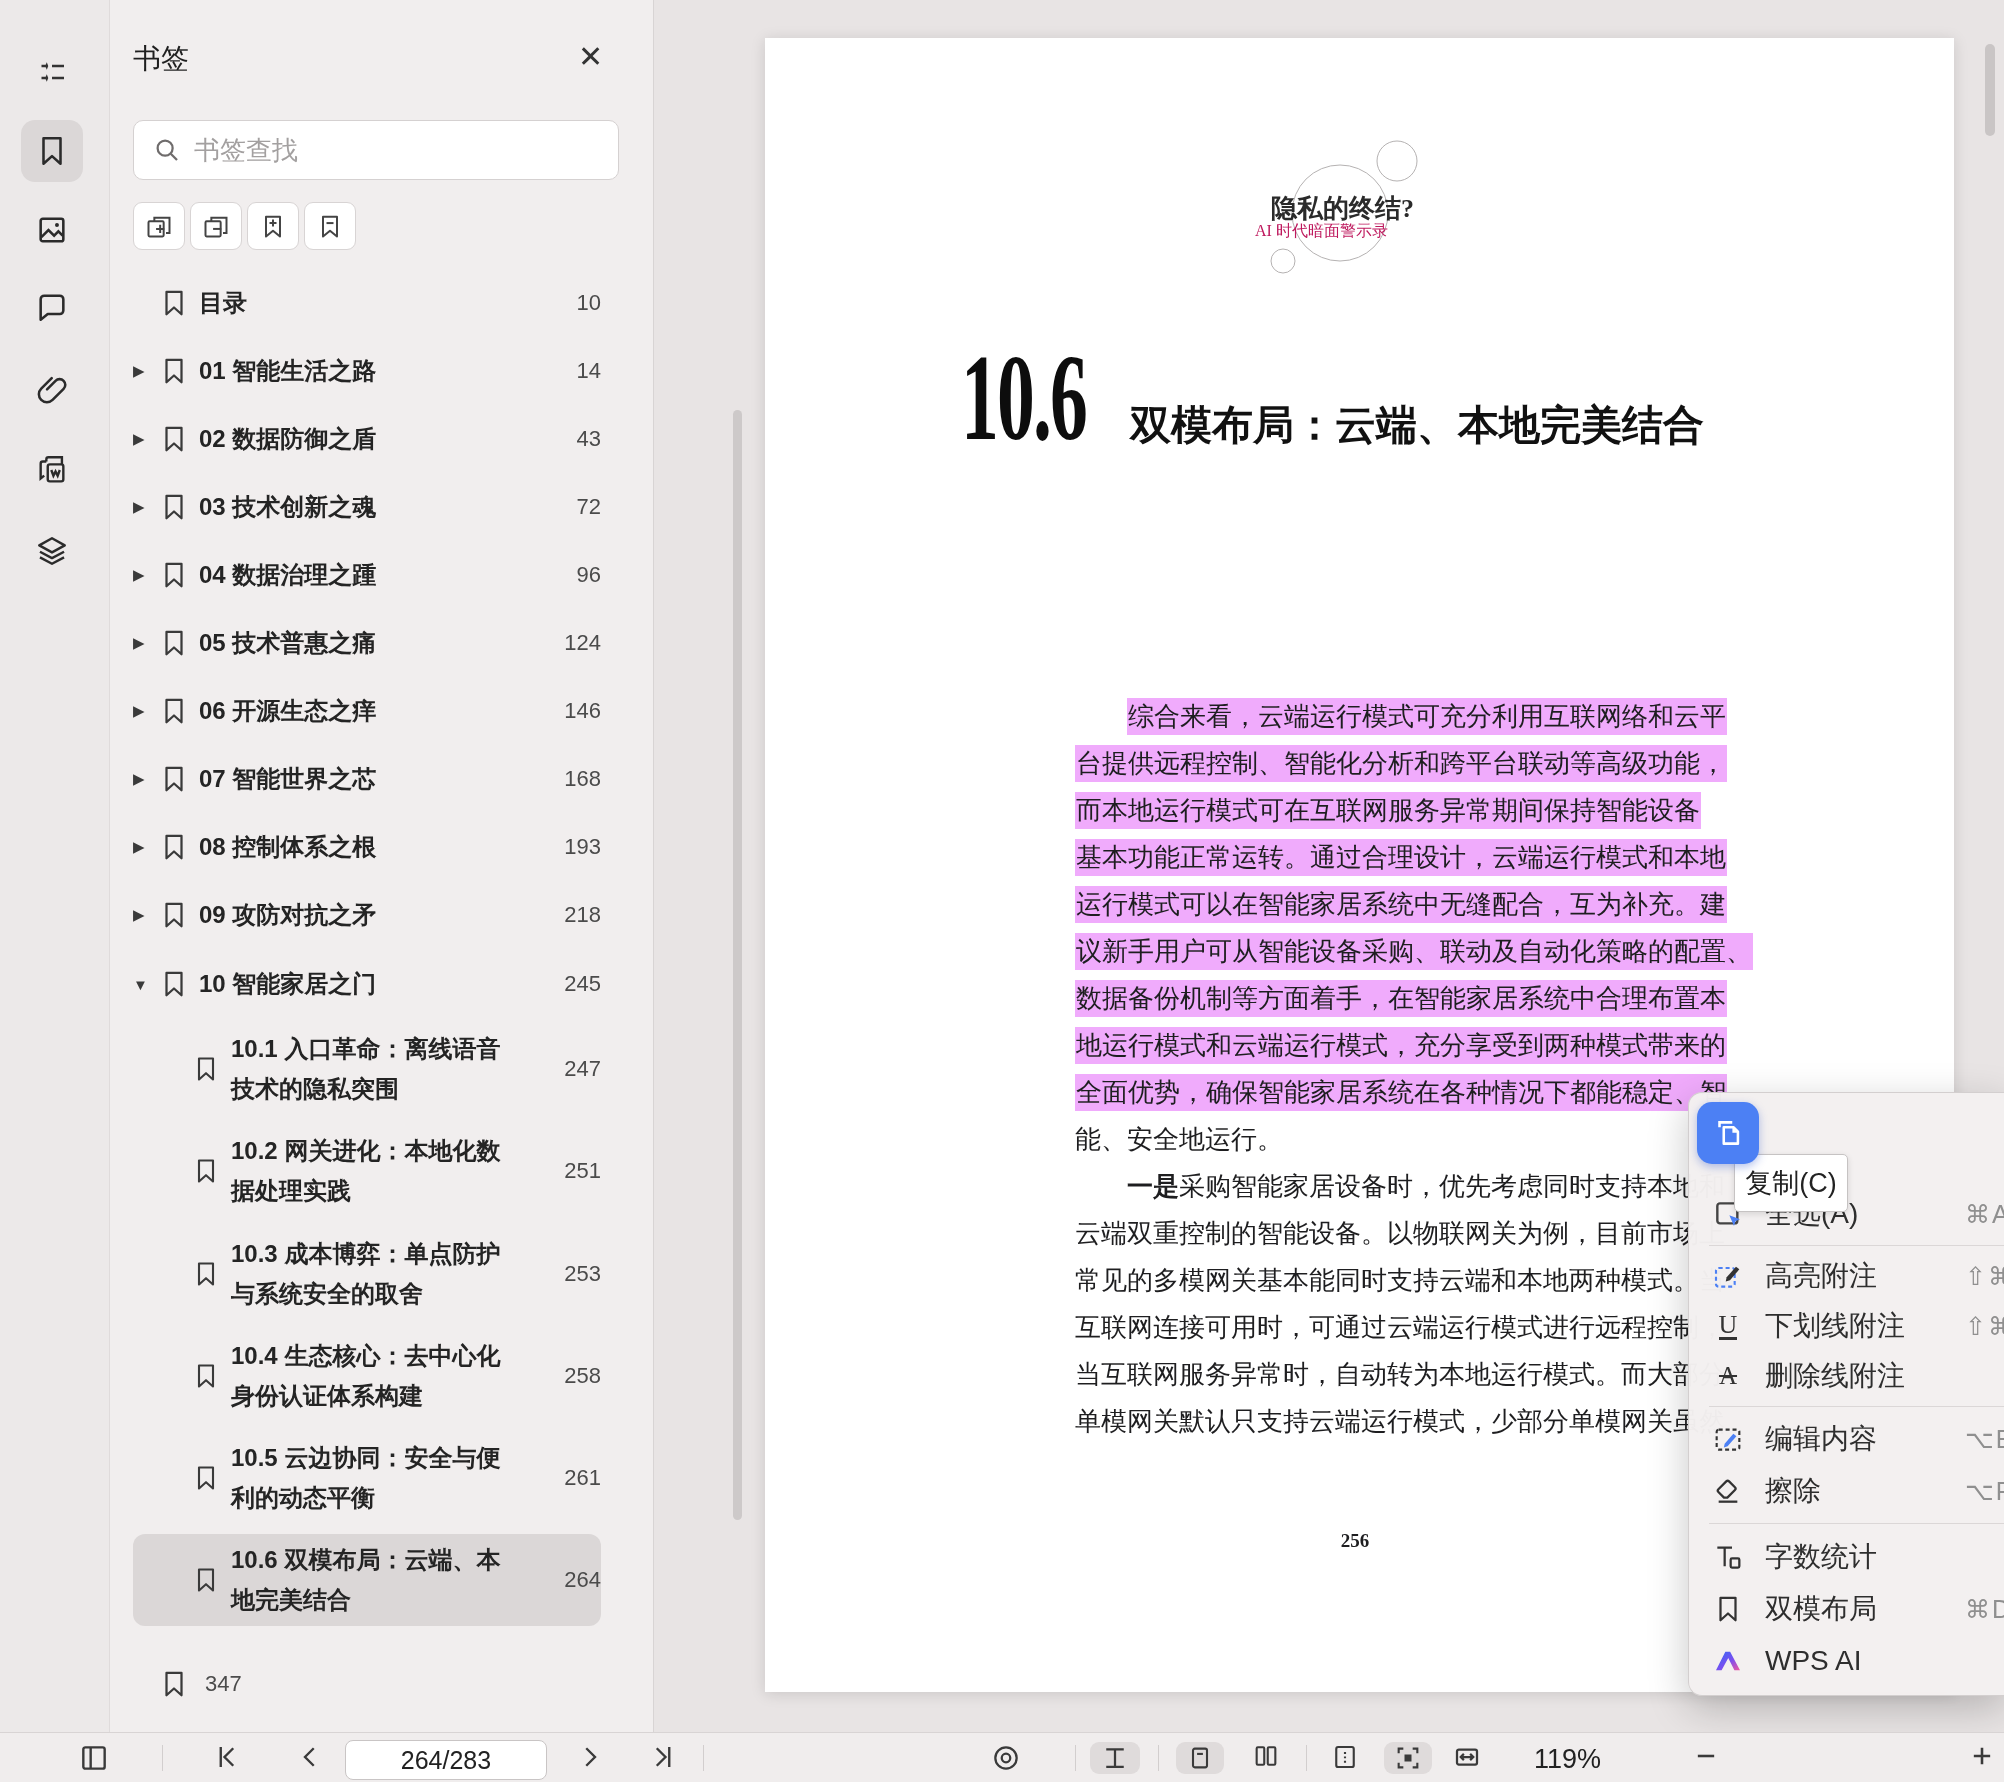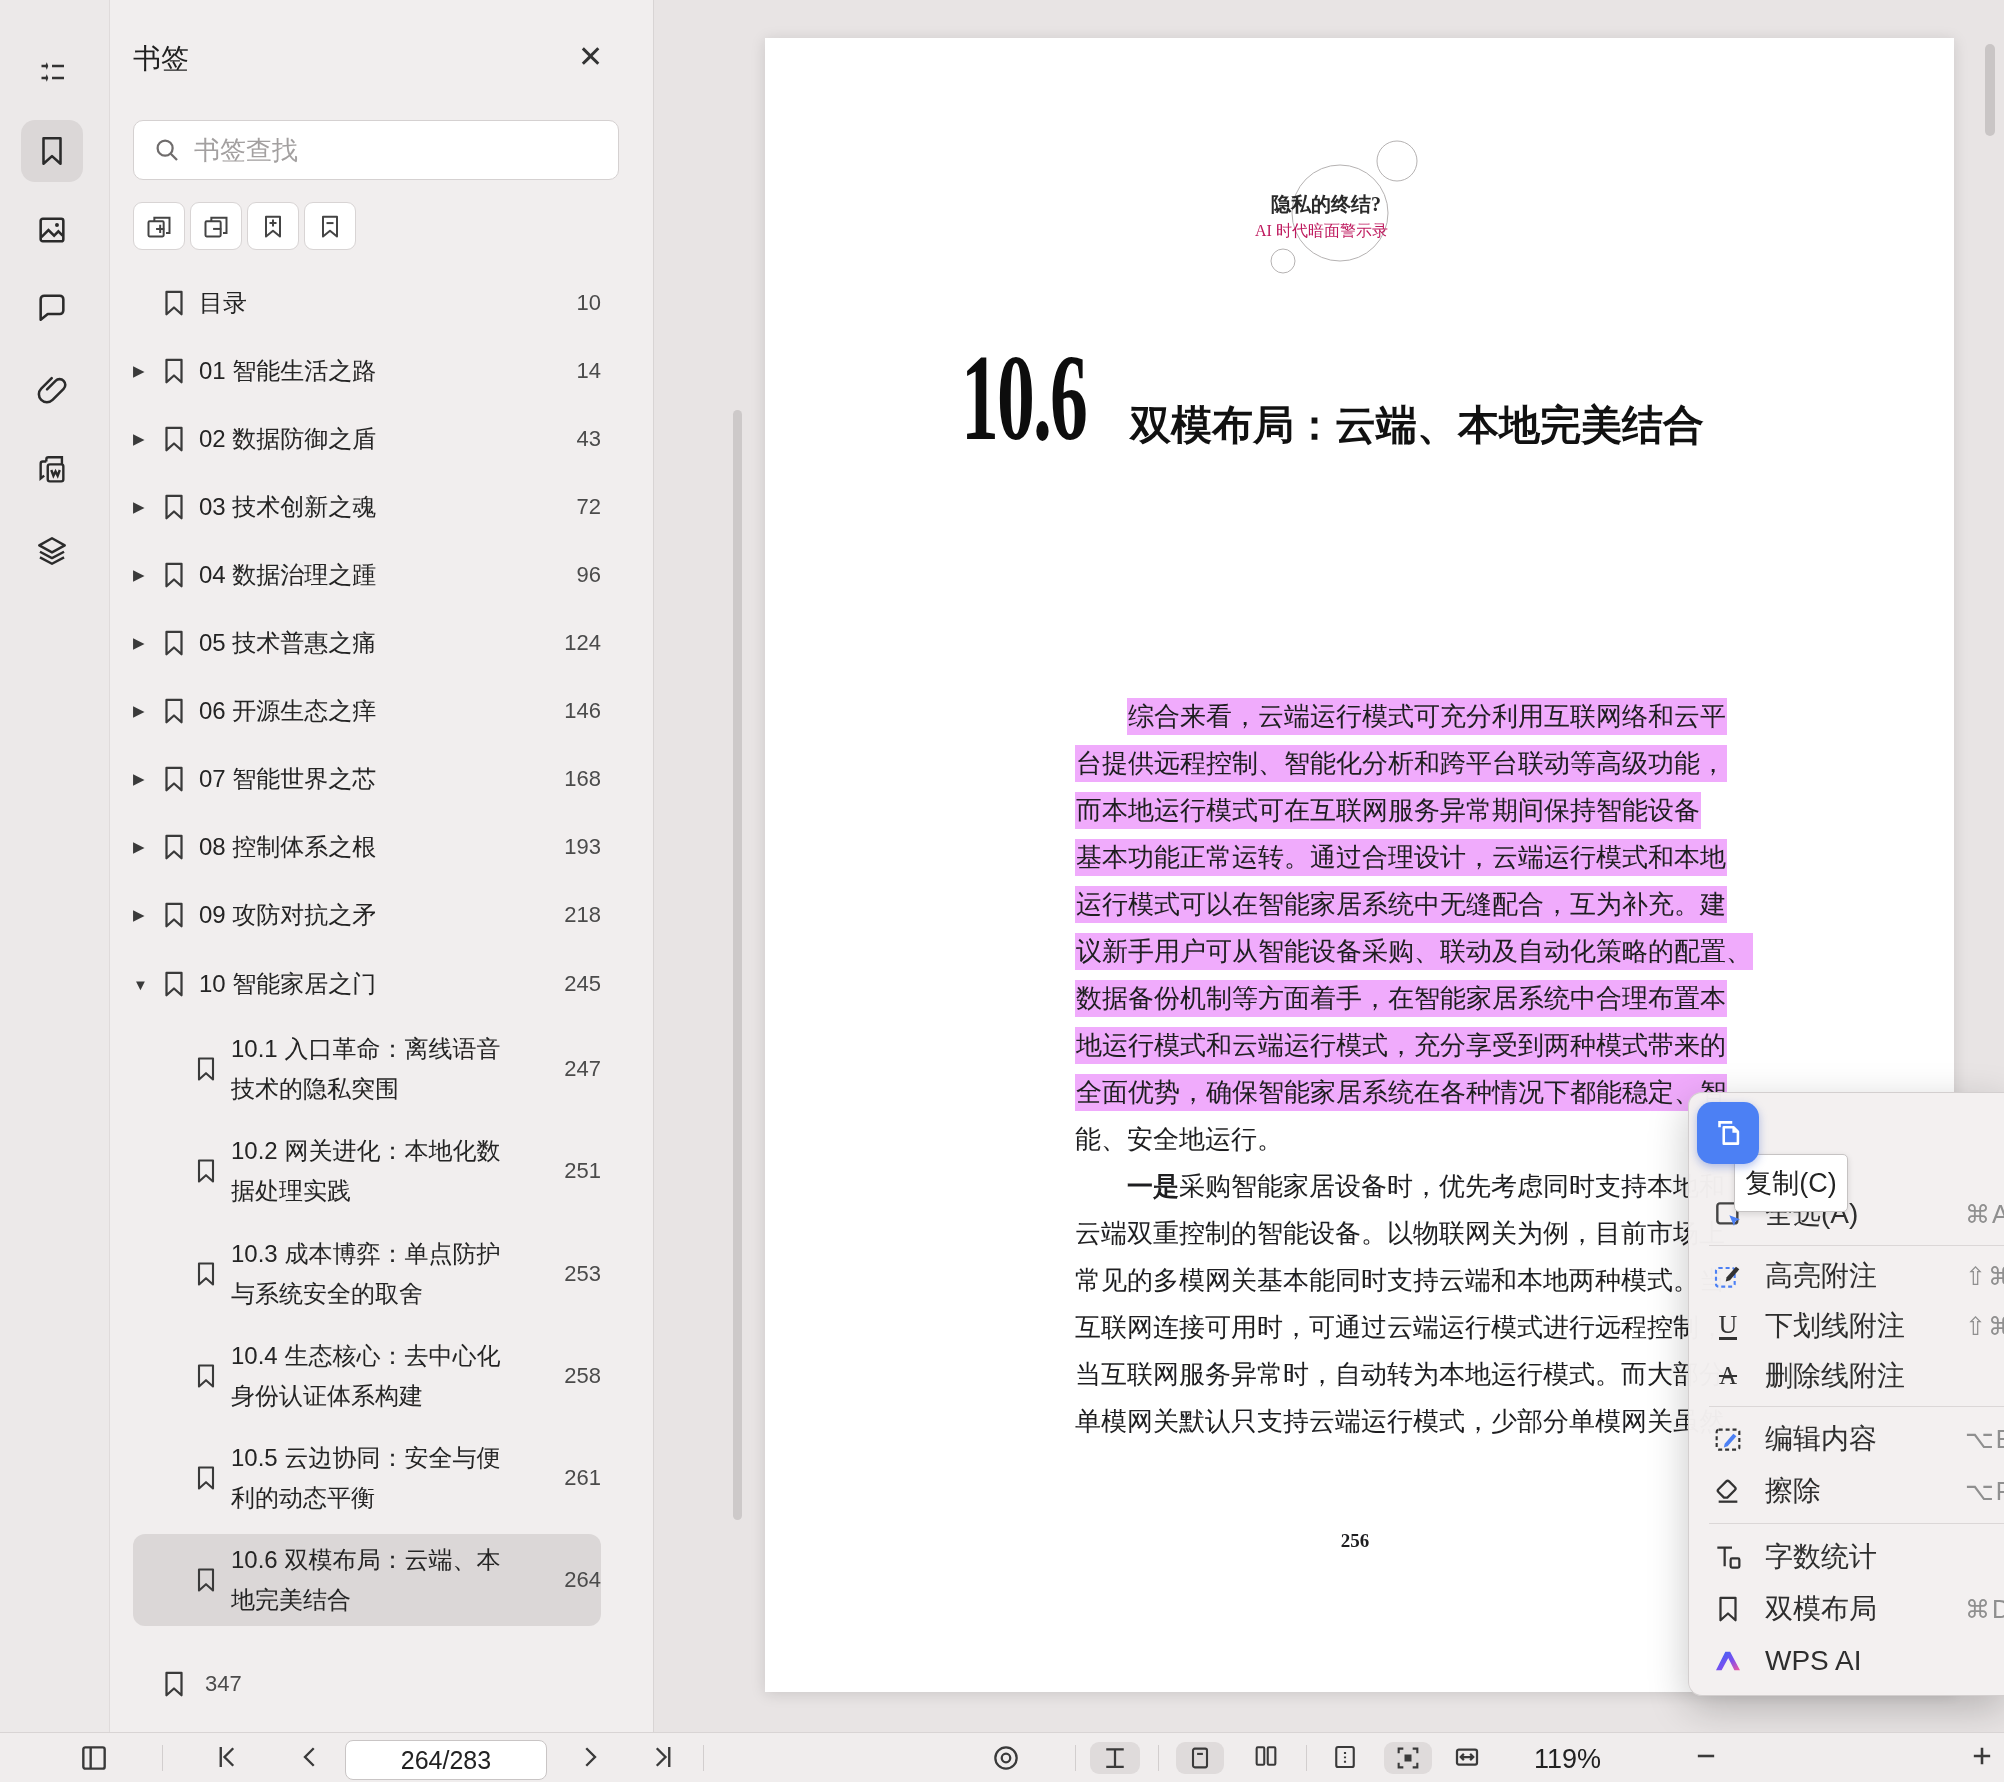--- a/index.html
+++ b/index.html
@@ -15,31 +15,31 @@
   
   #side{left:110px;top:0;width:543px;height:1732px;background:#F1EEEE;border-right:1px solid #D8D4D4;}
   #side-title{left:23px;top:40px;font-size:28px;color:#1f1f1f;}
   #side-close{left:468px;top:42px;font-size:30px;color:#333;line-height:30px;}
   #side-search{left:23px;top:120px;width:484px;height:58px;background:#fff;border:1px solid #D5D1D1;border-radius:10px;display:flex;align-items:center;}
   #side-search .ph{font-size:26px;color:#A3A0A0;margin-left:12px;}
   .tbtn{top:202px;width:50px;height:46px;background:#fff;border:1px solid #D8D4D4;border-radius:9px;display:flex;align-items:center;justify-content:center;}
   .row{left:23px;width:468px;display:flex;align-items:center;}
   .row .arr{width:26px;flex:0 0 26px;font-size:15px;color:#3a3a3a;}
   .row .bmk{flex:0 0 30px;margin-right:10px;}
-  .row .lbl{flex:1;font-size:24px;line-height:40px;color:#242424;}
+  .row .lbl{flex:1;font-size:24px;line-height:40px;color:#242424;font-weight:bold;}
   .row .pg{font-size:22px;color:#4b4b4b;margin-left:6px;}
   .row.lv2{padding-left:58px;width:410px;}
   .row.sel{background:#DBD7D7;border-radius:12px;}
   #side-scroll{left:623px;top:410px;width:9px;height:1110px;background:#CDC9C9;border-radius:5px;}
   
   #main-scroll{left:1985px;top:44px;width:10px;height:92px;background:#C9C5C5;border-radius:5px;}
   #page{left:765px;top:38px;width:1189px;height:1654px;background:#fff;box-shadow:0 2px 14px rgba(0,0,0,.13);
         font-family:"Liberation Serif","DejaVu Serif",serif;color:#1e1e20;}
   #logo{left:480px;top:95px;width:220px;height:160px;}
-  #logo .t1{left:26px;top:58px;font-size:20px;font-weight:bold;color:#2a2a2a;white-space:nowrap;}
+  #logo .t1{left:26px;top:58px;font-size:26px;font-weight:bold;color:#2a2a2a;white-space:nowrap;}
   #logo .t2{left:10px;top:88px;font-size:16px;color:#be185d;white-space:nowrap;}
   #chapnum{left:196px;top:290px;font-size:122px;font-weight:900;letter-spacing:-3px;transform:scaleX(.62);transform-origin:0 0;color:#0d0d0d;white-space:nowrap;}
   #chaptitle{left:365px;top:360px;font-size:41px;font-weight:bold;color:#111;white-space:nowrap;}
   #bodytext{left:310px;top:655px;width:680px;}
   .tl{height:47px;line-height:47px;font-size:26px;white-space:nowrap;}
   .tl .hl{background:#f0abfc;padding:4px 1px;}
   .tl.ind{padding-left:52px;}
   #pageno{left:500px;top:1492px;width:180px;text-align:center;font-size:19px;font-weight:bold;}
   
   #menu{left:1688px;top:1092px;width:316px;height:602px;background:rgba(243,240,240,.98);

